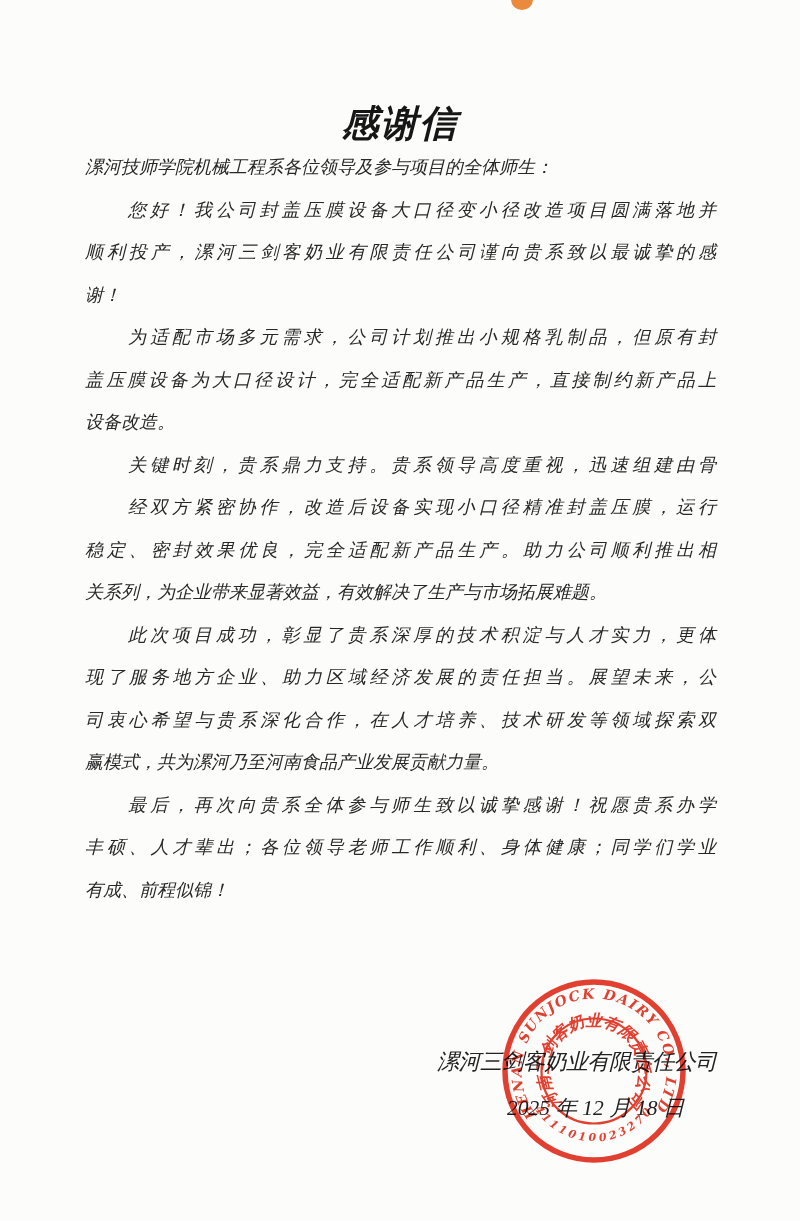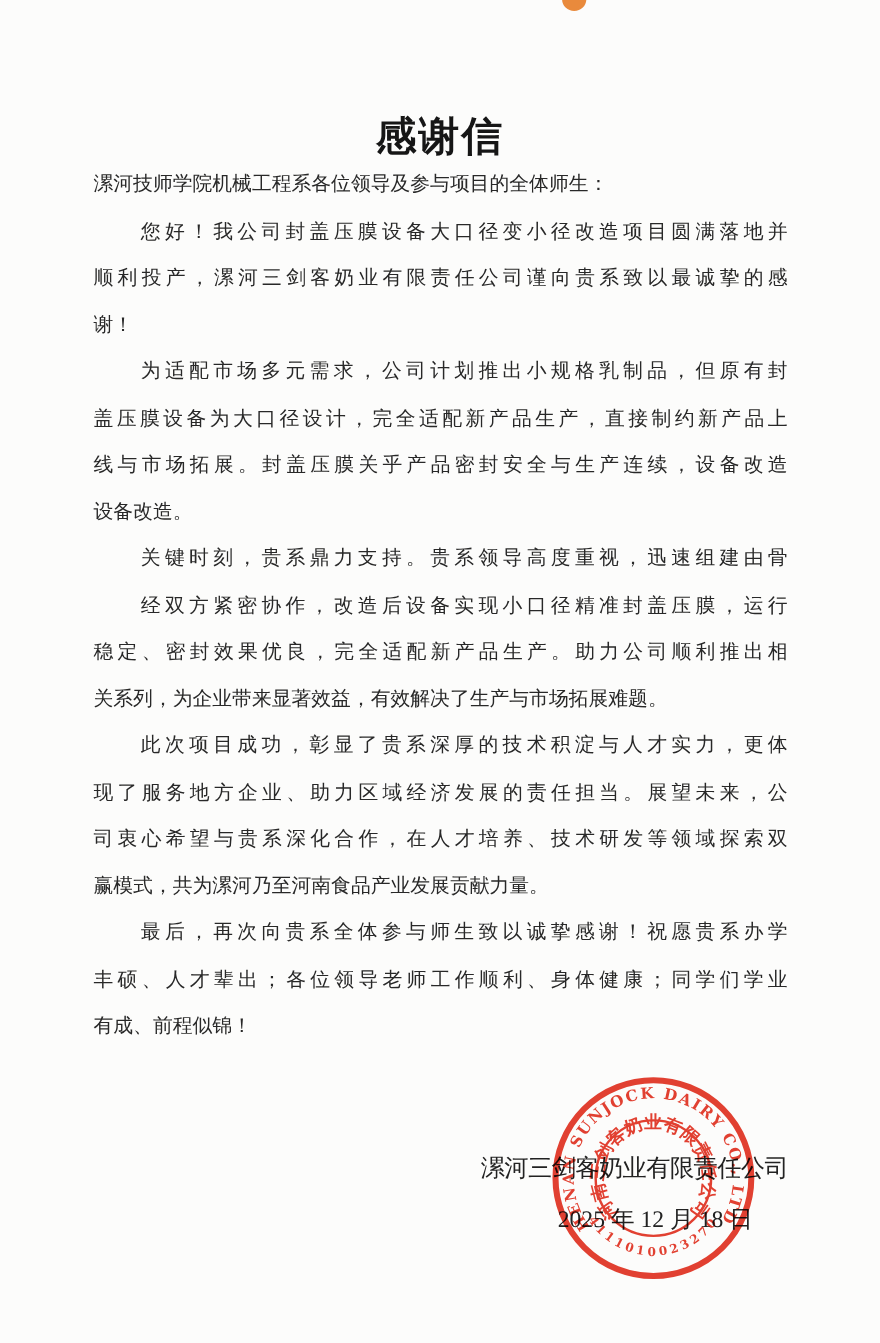--- a/index.html
+++ b/index.html
@@ -1,20 +1,21 @@
 <!DOCTYPE html>
 <html style="--seal-color: #e2301f;"><head>
 <meta charset="utf-8">
 <style>
   html,body { margin:0; padding:0; background:#ffffff; }
   .page {
     position:relative; width:800px; height:1221px;
     background:#fcfcfb; overflow:hidden;
     font-family:"Liberation Serif","DejaVu Serif",serif;
     color:#262626;
+    font-style:italic;
   }
   .top-dot {
     position:absolute; left:511px; top:-11px;
     width:22px; height:21px; border-radius:50%;
   }
   .title {
     position:absolute; top:74px; left:0; width:100%;
     text-align:center; font-size:37px; font-weight:bold;
     color:#161616; letter-spacing:2px;
   }
@@ -56,21 +57,20 @@
   <h1 class="title">感谢信</h1>
 
   <div class="letter-body">
     <div class="line">漯河技师学院机械工程系各位领导及参与项目的全体师生：</div>
 
   <div class="line indent justify">您好！我公司封盖压膜设备大口径变小径改造项目圆满落地并</div>
       <div class="line justify">顺利投产，漯河三剑客奶业有限责任公司谨向贵系致以最诚挚的感</div>
       <div class="line">谢！</div>
       <div class="line indent justify">为适配市场多元需求，公司计划推出小规格乳制品，但原有封</div>
       <div class="line justify">盖压膜设备为大口径设计，完全适配新产品生产，直接制约新产品上</div>
-      <div class="line justify">线与市场拓展。封盖压膜关乎产品密封安全与生产连续，设备改造</div>
       <div class="line">设备改造。</div>
       <div class="line indent justify">关键时刻，贵系鼎力支持。贵系领导高度重视，迅速组建由骨</div>
       <div class="line indent justify">经双方紧密协作，改造后设备实现小口径精准封盖压膜，运行</div>
       <div class="line justify">稳定、密封效果优良，完全适配新产品生产。助力公司顺利推出相</div>
       <div class="line">关系列，为企业带来显著效益，有效解决了生产与市场拓展难题。</div>
       <div class="line indent justify">此次项目成功，彰显了贵系深厚的技术积淀与人才实力，更体</div>
       <div class="line justify">现了服务地方企业、助力区域经济发展的责任担当。展望未来，公</div>
       <div class="line justify">司衷心希望与贵系深化合作，在人才培养、技术研发等领域探索双</div>
       <div class="line">赢模式，共为漯河乃至河南食品产业发展贡献力量。</div>
       <div class="line indent justify">最后，再次向贵系全体参与师生致以诚挚感谢！祝愿贵系办学</div>

